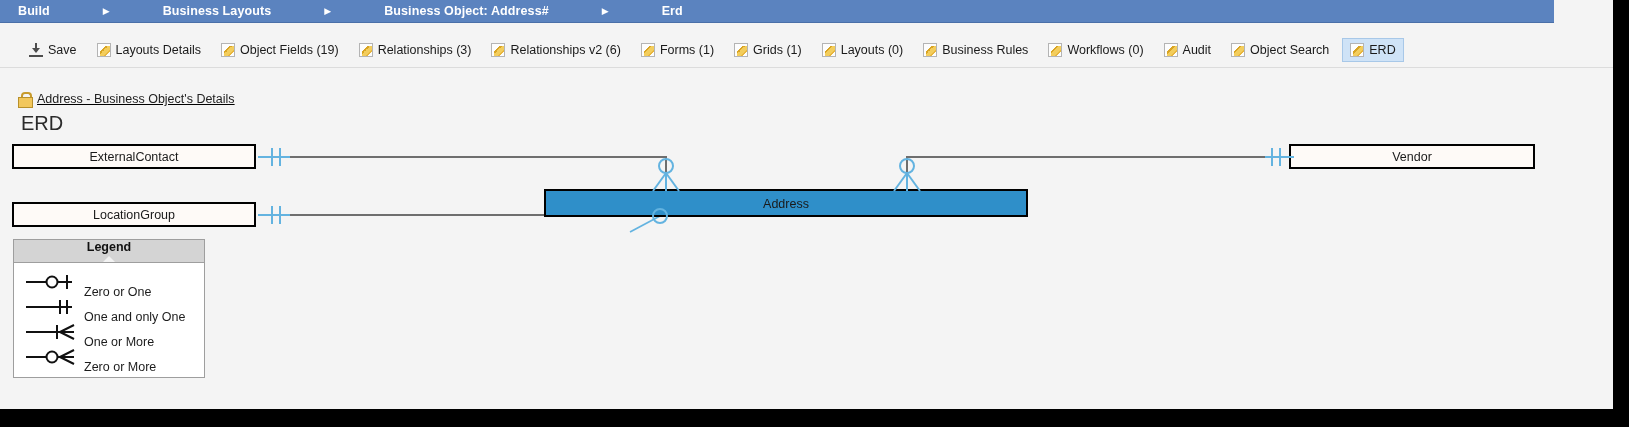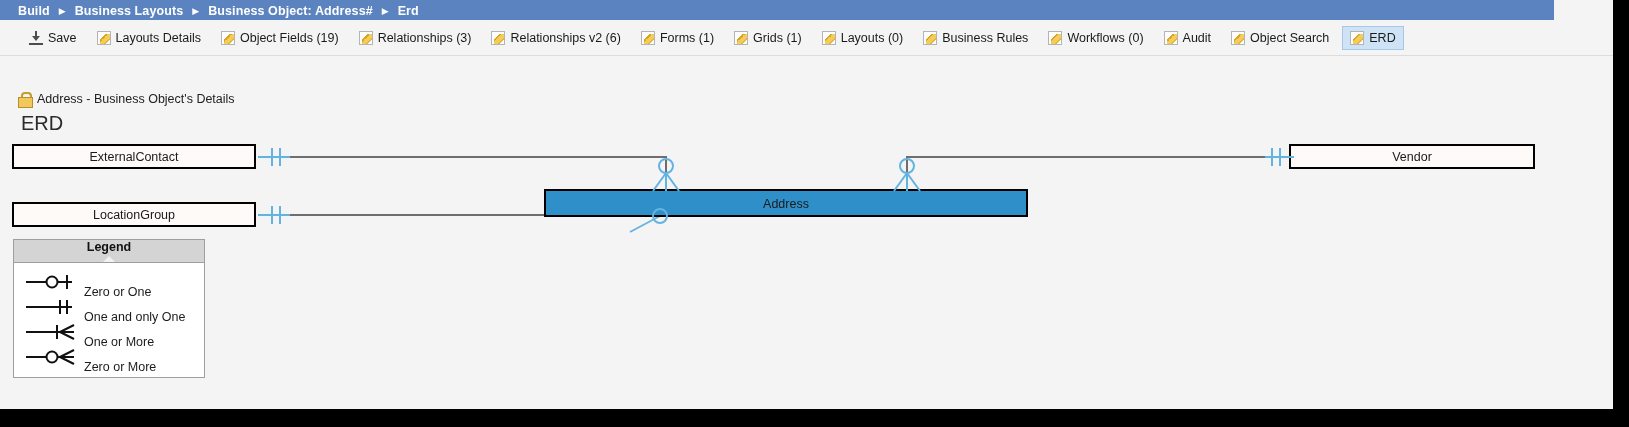--- a/index.html
+++ b/index.html
@@ -19,38 +19,39 @@
   }
 
   
   .crumbbar {
     position: absolute; left: 0; top: 0;
     width: 1554px; height: 23px;
     background: #5b83bf;
     display: flex; align-items: center;
     padding-left: 18px;
     border-bottom: 1px solid #4a6fa8;
+    gap: 44px;
   }
   .crumb {
     color: #ffffff;
     font-size: 12.5px;
     font-weight: bold;
     white-space: nowrap;
     letter-spacing: .1px;
   }
   .crumb-sep {
     color: #ffffff;
     font-size: 9px;
     margin: 0 9px 0 9px;
     line-height: 1;
   }
 
   
   .toolbar {
-    position: absolute; left: 0; top: 20px;
+    position: absolute; left: 0; top: 32px;
     width: 1613px; height: 36px;
     background: #f4f4f4;
     display: flex; align-items: center;
     padding-left: 22px;
     border-bottom: 1px solid #dcdcdc;
   }
   .tbitem {
     display: flex; align-items: center;
     height: 24px;
     padding: 0 7px;
@@ -103,21 +104,21 @@
     border-top: 5px solid #4d4d4d;
   }
   .ico-save i {
     position: absolute; left: 0px; bottom: 0px;
     width: 14px; height: 2px; background: #4d4d4d;
   }
 
   
   .objhdr {
     position: absolute; left: 18px; top: 92px;
-    display: flex; align-items: center;
+    display: flex; align-items: center; text-decoration: underline;
   }
   .ico-lock {
     width: 13px; height: 14px;
     position: relative; flex: 0 0 auto;
     margin-right: 6px;
   }
   .ico-lock::before {   
     content: "";
     position: absolute; left: 3px; top: 0;
     width: 7px; height: 7px;

